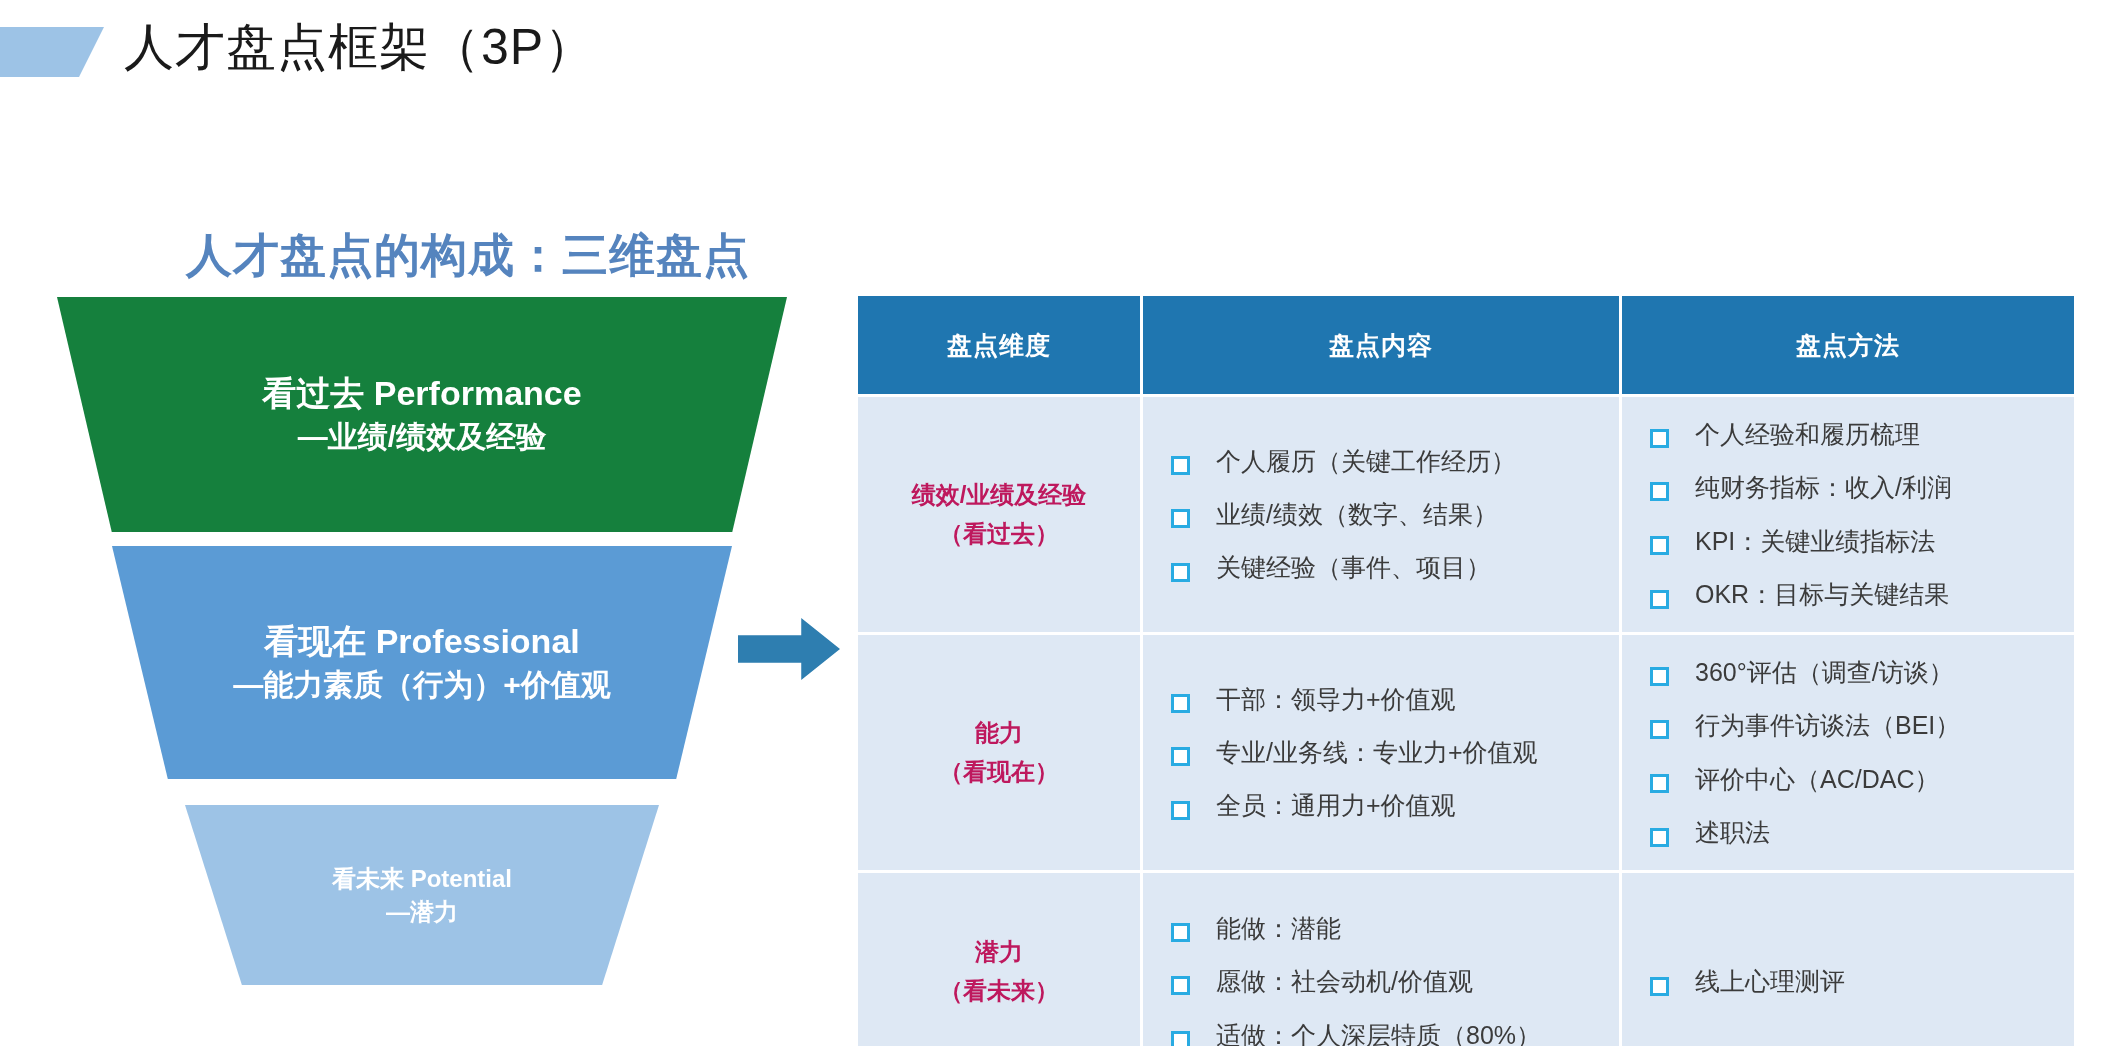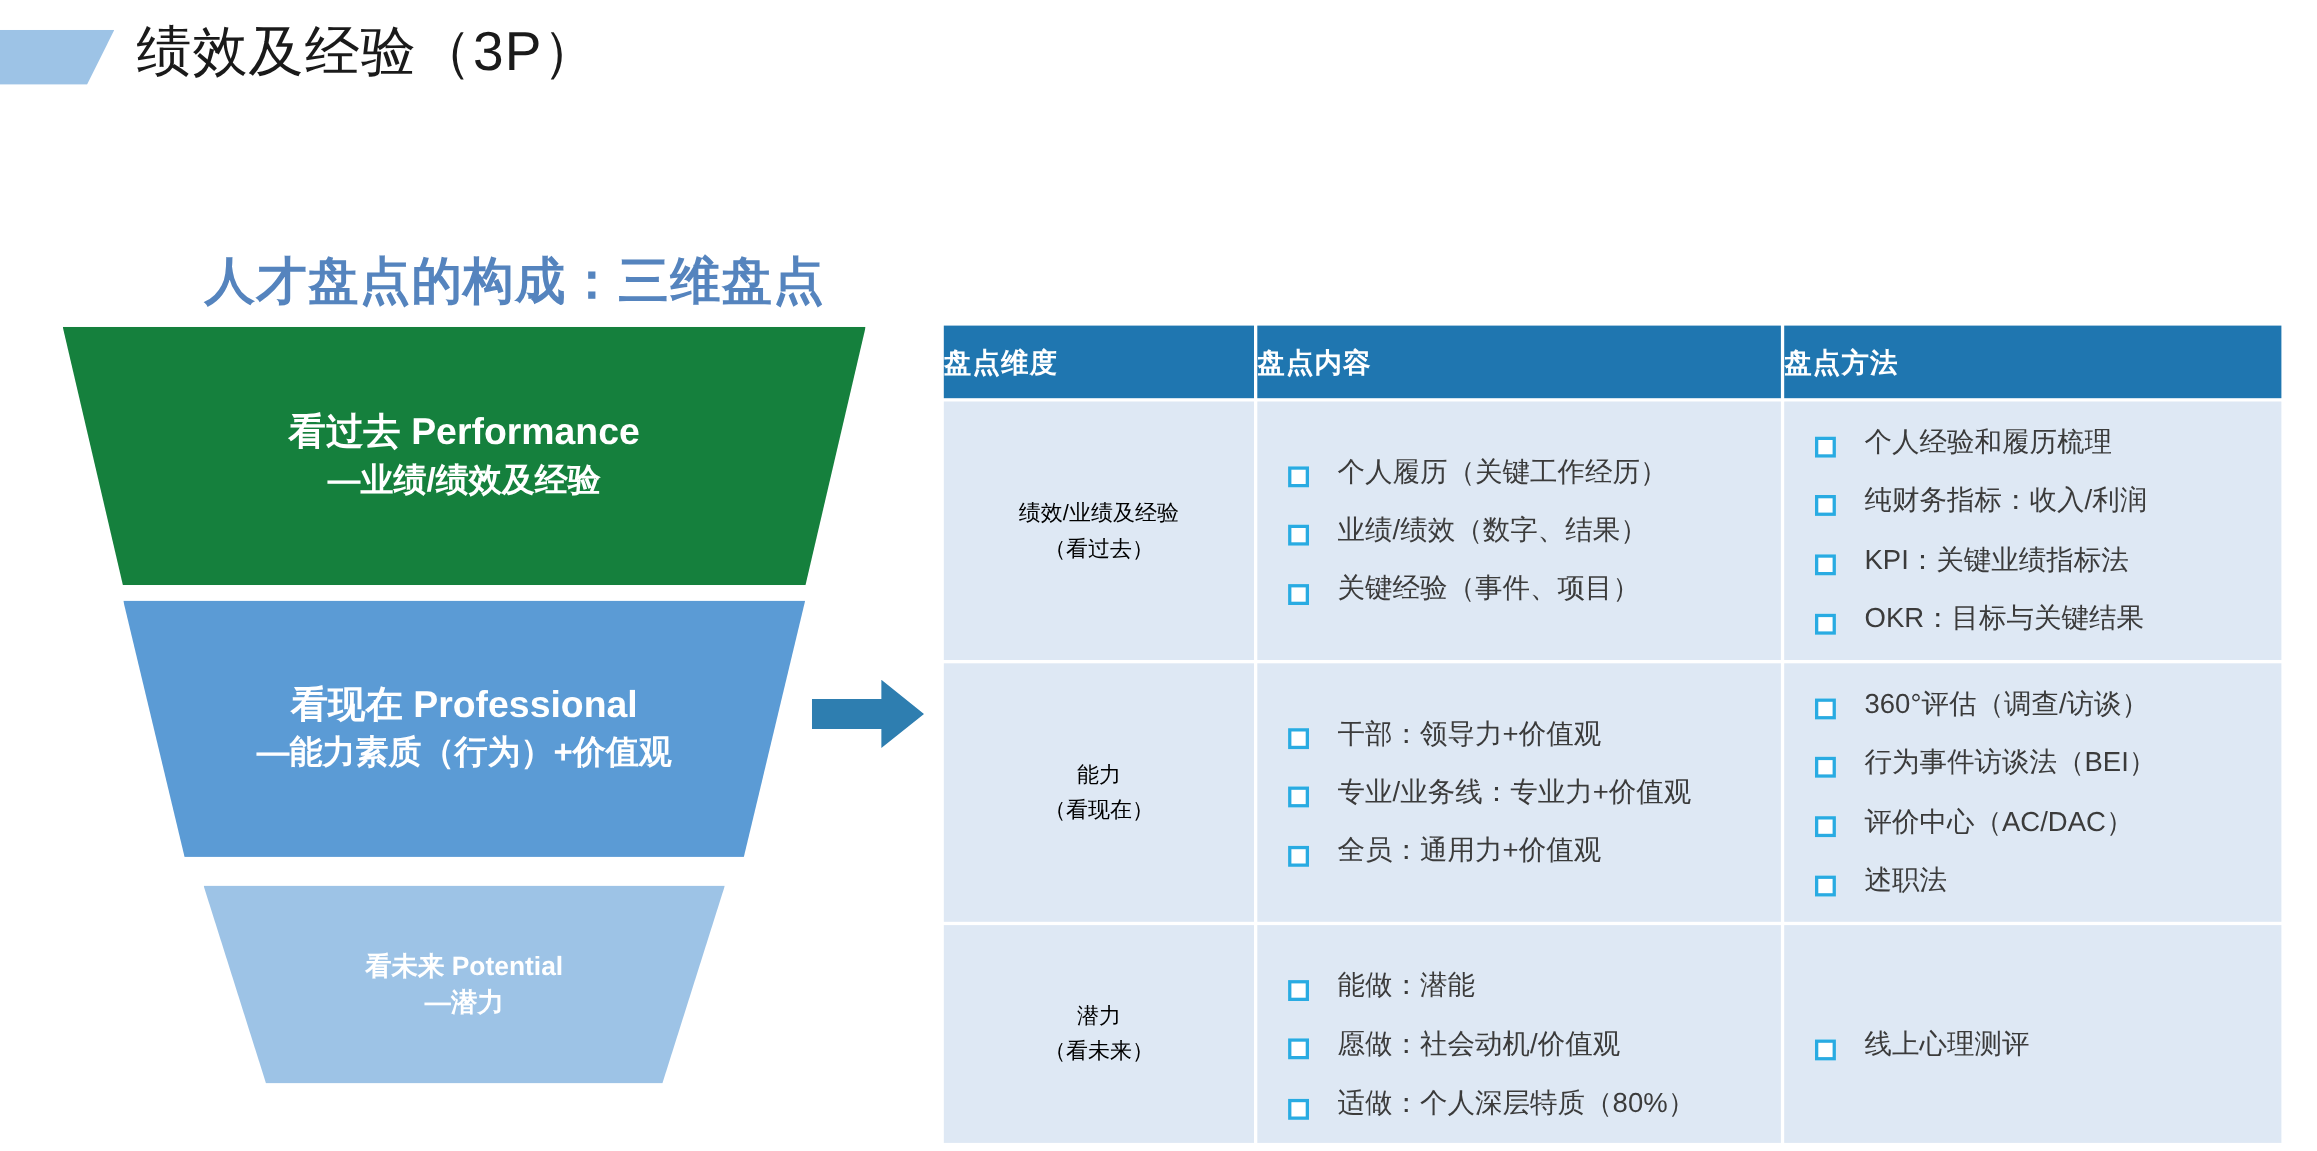--- a/index.html
+++ b/index.html
@@ -125,39 +125,39 @@
     border-collapse: separate;
     border-spacing: 3px;
     table-layout: fixed;
   }
   .matrix th {
     background: #1F76B0;
     color: #ffffff;
     font-size: 25px;
     font-weight: 700;
     height: 66px;
-    text-align: left;
+    text-align: center;
     vertical-align: middle;
     letter-spacing: 1px;
-    padding: 0;
+    padding: 16px;
   }
   .matrix td {
     background: #DEE8F4;
     vertical-align: middle;
     padding: 0;
   }
   .col-dim { width: 282px; }
   .col-content { width: 476px; }
   .col-method { width: 452px; }
 
   .dim-cell {
     text-align: center;
-    font-size: 20px;
-    font-weight: 400;
-    color: #000000;
+    font-size: 24px;
+    font-weight: 700;
+    color: #be185d;
     line-height: 1.6;
     padding: 10px 6px;
   }
   .dim-cell .dim-sub { display: block; }
 
   .bullet-list {
     list-style: none;
     margin: 0;
     padding: 22px 10px 22px 28px;
   }
@@ -183,21 +183,21 @@
   .bullet-text { display: inline-block; }
 
   .row-potential .bullet-list { padding-top: 20px; padding-bottom: 20px; margin-top: 20px; }
   .method-single .bullet-list { padding-top: 0; padding-bottom: 0; }
   .method-single .bullet-list li { margin-bottom: 0; }
 </style>
 </head>
 <body>
 
 <div class="title-marker"></div>
-<div class="page-title">绩效及经验（3P）</div>
+<div class="page-title">人才盘点框架（3P）</div>
 
 <div class="section-subtitle">人才盘点的构成：三维盘点</div>
 
 <div class="funnel">
   <div class="funnel-seg seg-1">
     <span class="fn-line1">看过去 Performance</span>
     <span class="fn-line2">—业绩/绩效及经验</span>
   </div>
   <div class="funnel-seg seg-2">
     <span class="fn-line1">看现在 Professional</span>

